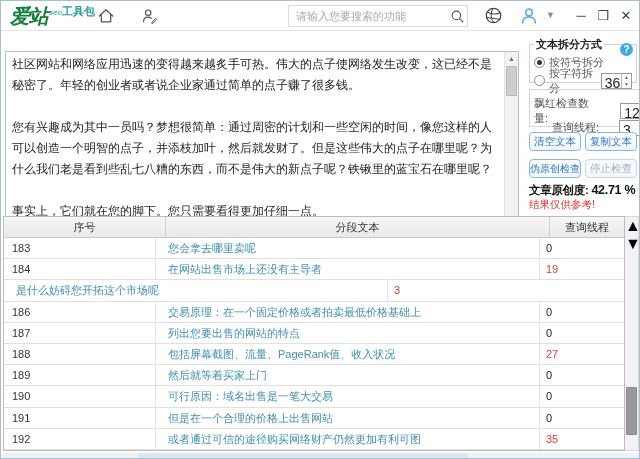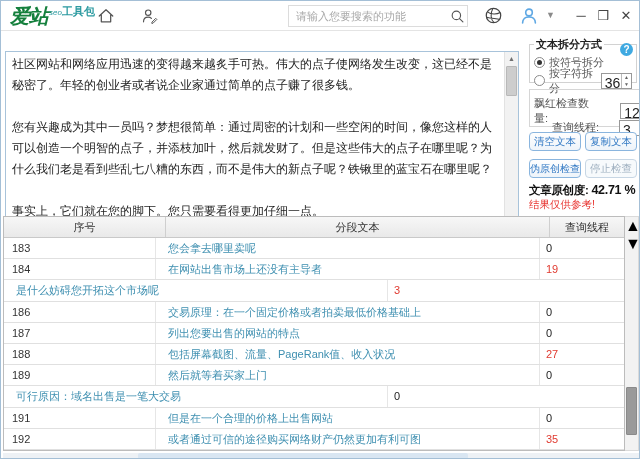--- a/index.html
+++ b/index.html
@@ -269,20 +269,21 @@
       <div class="td td3 red">27</div>
     </div>
 
     <div class="trow">
       <div class="td td1">189</div>
       <div class="td td2">然后就等着买家上门</div>
       <div class="td td3">0</div>
     </div>
 
     <div class="trow">
+      <div class="td td1">190</div>
       <div class="td td2">可行原因：域名出售是一笔大交易</div>
       <div class="td td3">0</div>
     </div>
 
     <div class="trow">
       <div class="td td1">191</div>
       <div class="td td2">但是在一个合理的价格上出售网站</div>
       <div class="td td3">0</div>
     </div>
 

